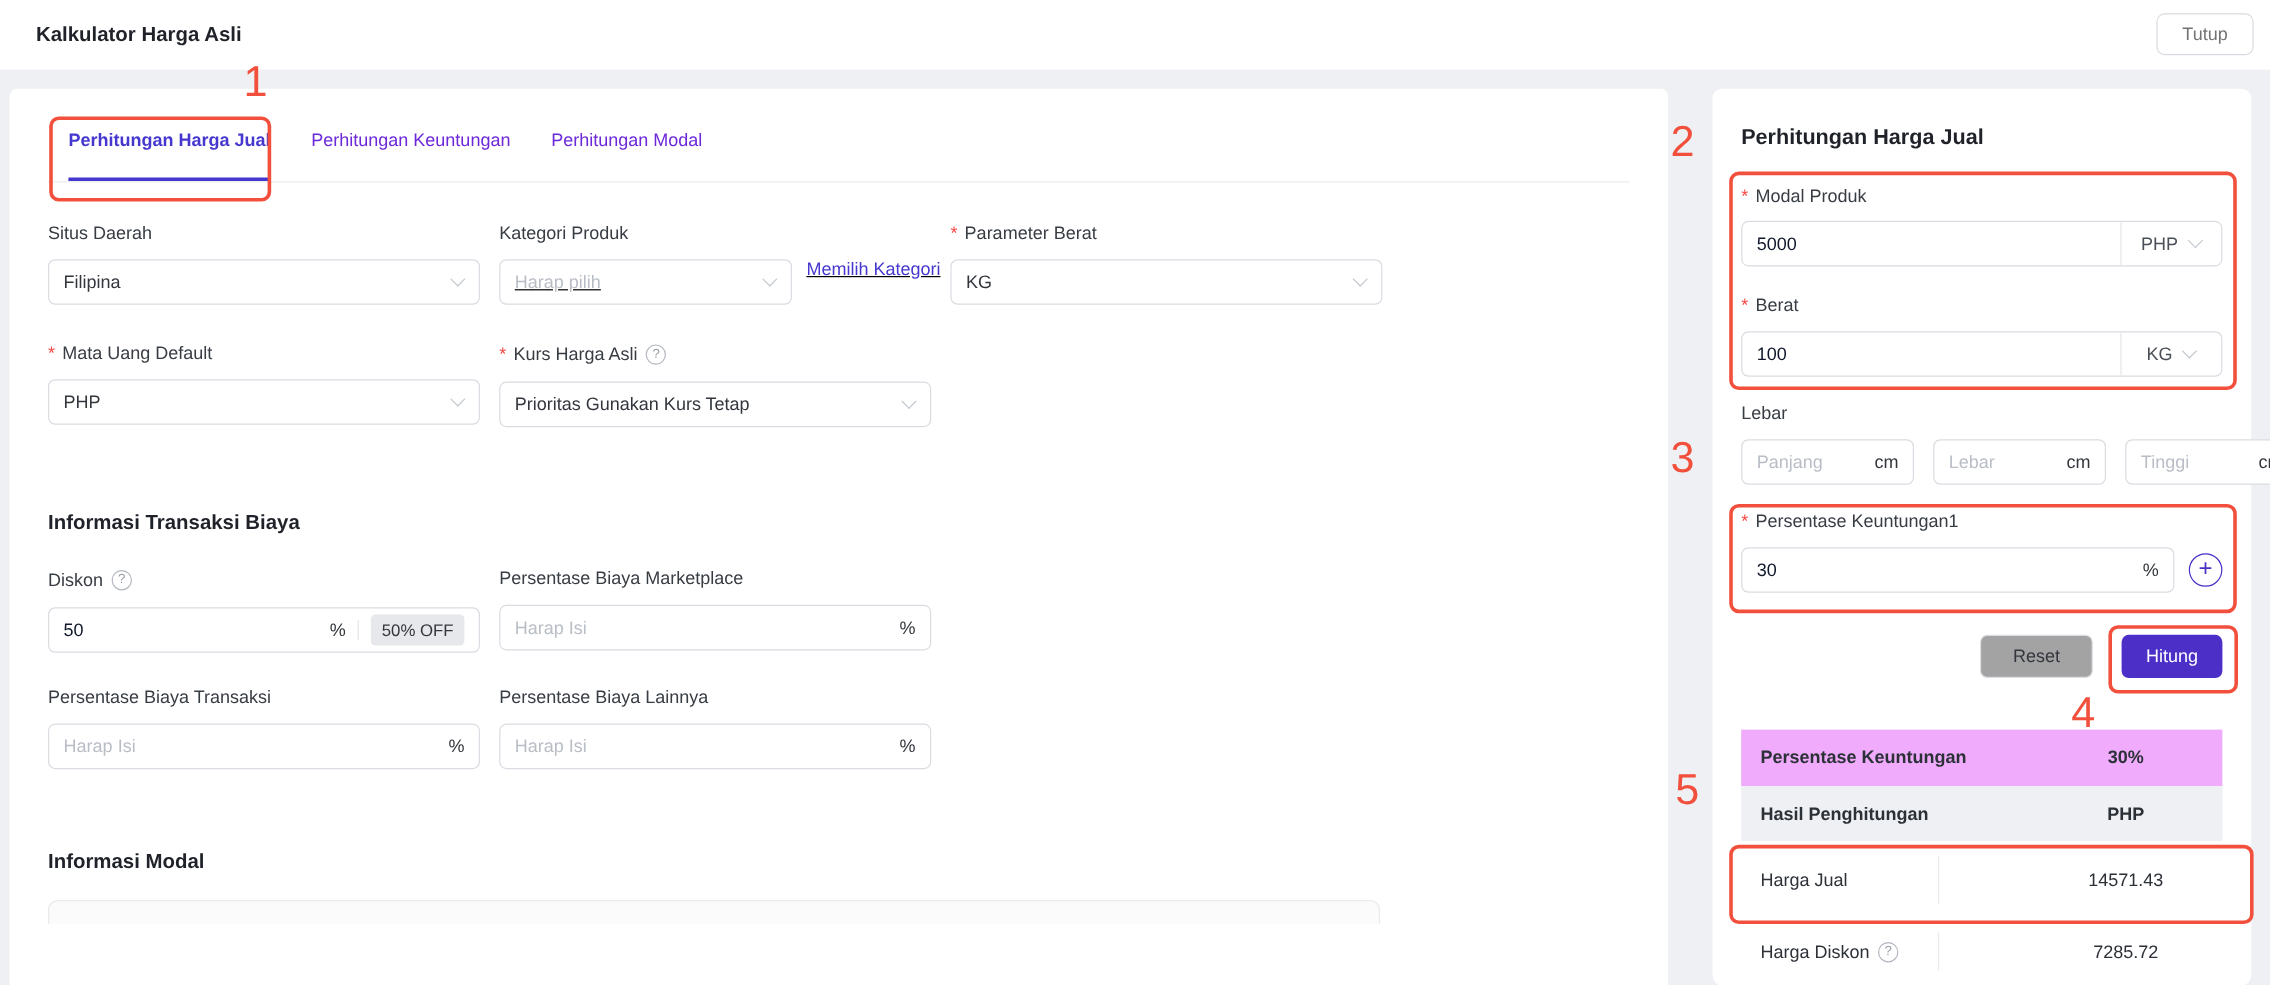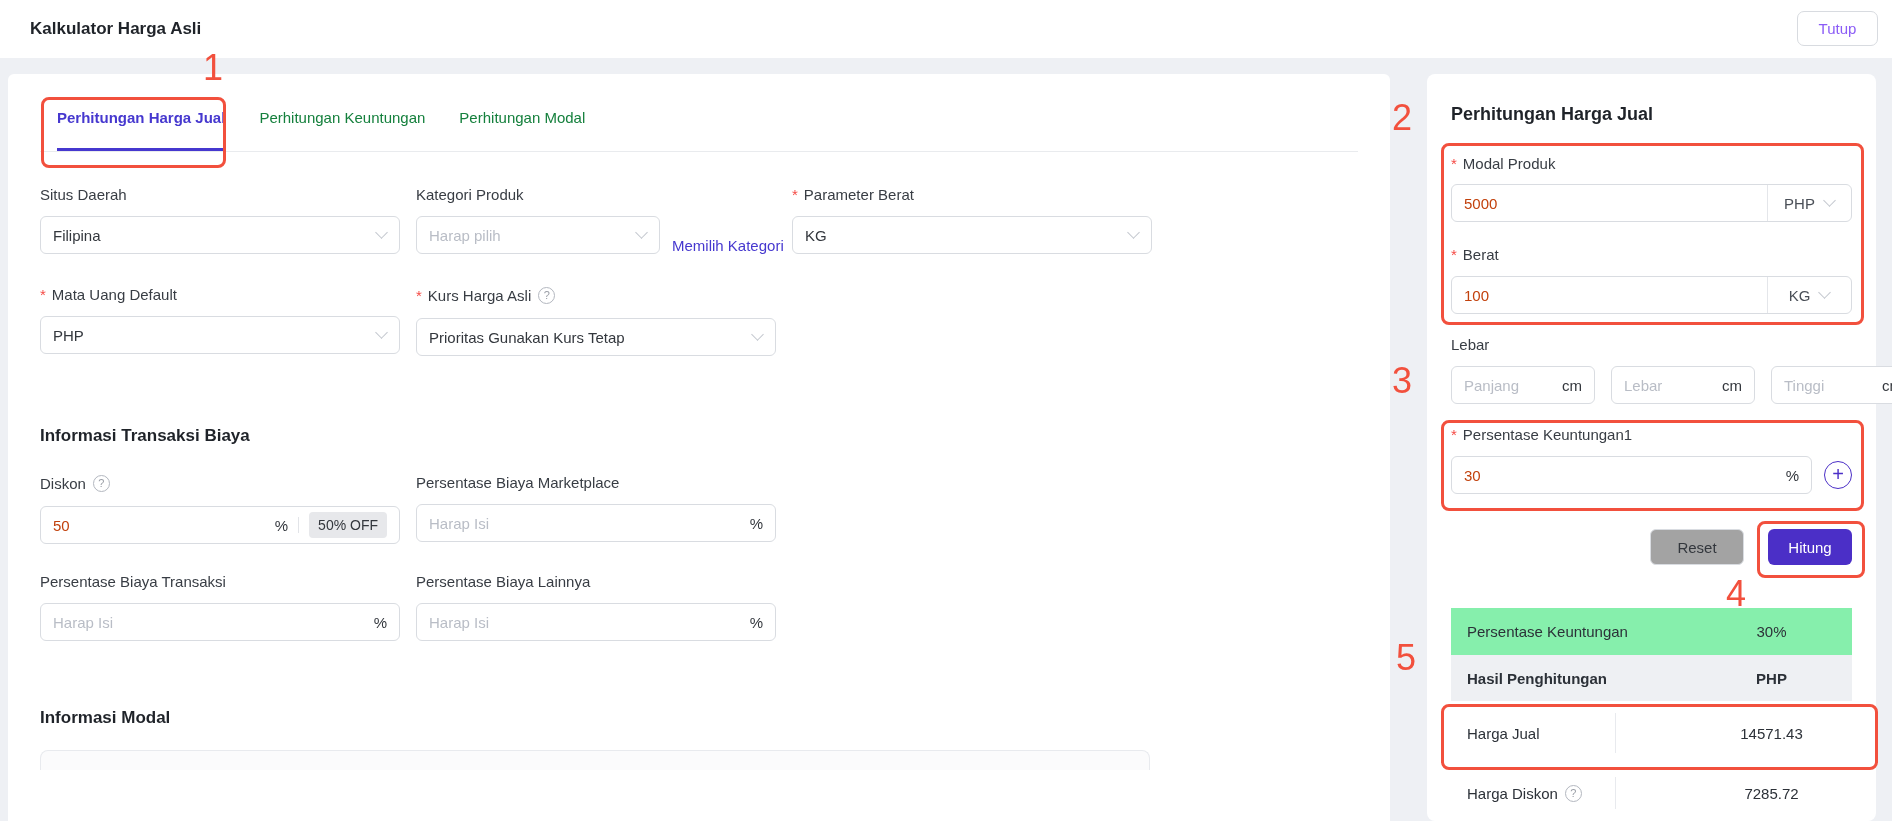--- a/index.html
+++ b/index.html
@@ -4,68 +4,68 @@
 <style>
   * { margin:0; padding:0; box-sizing:border-box; }
   html,body { width:1892px; height:821px; }
   body { font-family:"Liberation Sans", sans-serif; background:#eef0f4; overflow:hidden; }
   #stage { position:relative; width:1892px; height:821px; }
 
   
   .header { position:absolute; left:0; top:0; width:1892px; height:58px; background:#fff; }
   .header-title { position:absolute; left:30px; top:19px; font-size:17px; font-weight:700; color:#1f2329; }
   .close-btn { position:absolute; left:1797px; top:11px; width:81px; height:35px; background:#fff;
-    border:1px solid #d8dbe0; border-radius:7px; font-size:15px; color:#8b5cf6; display:flex;
+    border:1px solid #d8dbe0; border-radius:7px; font-size:15px; color:#737373; display:flex;
     align-items:center; justify-content:center; cursor:pointer; }
 
   
   .left-card { position:absolute; left:8px; top:74px; width:1382px; height:747px; background:#fff; border-radius:6px 6px 0 0; }
   .right-card { position:absolute; left:1427px; top:74px; width:449px; height:747px; background:#fff; border-radius:8px; }
 
   
   .tabs { display:flex; gap:34px; margin:0 32px; padding:34px 0 0 17px; border-bottom:1px solid #e9ebee; }
-  .tab { font-size:15px; color:#15803d; padding-bottom:24px; cursor:pointer; line-height:19px; }
+  .tab { font-size:15px; color:#6d28d9; padding-bottom:24px; cursor:pointer; line-height:19px; }
   .tab.active { color:#4638cf; font-weight:700; box-shadow: inset 0 -3px 0 #4638cf; }
 
   .content { padding:0 32px; }
   .section-title { font-size:17px; font-weight:700; color:#1f2329; }
   .st1 { margin-top:32px; }
   .st2 { margin-top:70px; }
   .st3 { margin-top:67px; }
 
   .grid3 { display:grid; grid-template-columns:360px 360px 360px; column-gap:16px; row-gap:33px; margin-top:35px; }
   .grid2 { display:grid; grid-template-columns:360px 360px; column-gap:16px; row-gap:30px; margin-top:29px; }
 
   .lbl { font-size:15px; color:#383d44; line-height:15px; margin-bottom:14px; display:flex; align-items:center; }
   .req::before { content:"*"; color:#f54a45; margin-right:6px; font-size:15px; }
   .help { display:inline-block; width:17px; height:17px; border-radius:50%; border:1px solid #b3b7bf;
     color:#9a9ea6; font-size:11px; line-height:15px; text-align:center; margin-left:7px; flex:none; }
   .help::before { content:"?"; }
 
   .control { height:38px; border:1px solid #d9dce1; border-radius:6px; background:#fff; display:flex;
     align-items:center; padding:0 12px; font-size:15px; color:#33373d; position:relative; }
-  input.raw { border:none; outline:none; flex:1; min-width:0; font:inherit; color:#c2410c; background:transparent; }
+  input.raw { border:none; outline:none; flex:1; min-width:0; font:inherit; color:#0f172a; background:transparent; }
   input.raw::placeholder { color:#b9bdc6; opacity:1; }
   .ph { color:#b9bdc6; }
   .chev { margin-left:auto; flex:none; width:10px; height:10px; }
   .chev::before { content:""; display:block; width:8px; height:8px; border-right:1.5px solid #c3c7ce;
     border-bottom:1.5px solid #c3c7ce; transform:rotate(45deg); margin-top:-2px; }
   .sfx { margin-left:auto; color:#33373d; }
 
   .clear-ic { margin-left:auto; width:16px; height:16px; border-radius:50%; background:#c9cdd4; color:#fff;
     font-size:12px; line-height:16px; text-align:center; cursor:pointer; flex:none; }
   .clear-ic::before { content:"×"; }
   .redact { position:absolute; left:-4px; top:-3px; width:182px; height:49px; background:#fafbfd; border-radius:3px; }
   .redact::after { content:""; position:absolute; left:16px; top:13px; width:98px; height:23px;
     background:linear-gradient(90deg,#e5e6e8 0%,#e5e6e8 27%,#c7cbd0 27%,#c7cbd0 80%,#c9cdd2 100%); }
 
   .vline { width:1px; height:16px; background:#e2e4e8; margin-left:10px; flex:none; }
   .badge { background:#e7e8eb; border-radius:4px; padding:5px 9px; font-size:14px; color:#33373d; margin-left:10px; flex:none; }
 
-  .fld-inline { display:flex; align-items:flex-end; gap:12px; }
+  .fld-inline { display:flex; align-items:flex-start; gap:12px;text-decoration:underline; }
   .link { font-size:15px; color:#4638cf; cursor:pointer; white-space:nowrap; }
 
   .bottom-box { margin-top:22px; height:20px; border:1px solid #e8eaee; background:#fbfbfc; border-radius:8px 8px 0 0; border-bottom:none; }
 
   
   .rp-title { position:absolute; left:24px; top:30px; font-size:18px; font-weight:700; color:#1f2329; }
   .rp .lbl { margin-bottom:0; }
   .abs { position:absolute; }
 
   .igroup { display:flex; height:38px; border:1px solid #d9dce1; border-radius:6px; background:#fff; overflow:hidden; }
@@ -83,21 +83,21 @@
   .plus-ic::before { content:"+"; }
 
   .btn { height:36px; border-radius:6px; font-size:15px; display:flex; align-items:center; justify-content:center; cursor:pointer; }
   .btn-reset { width:94px; background:#a3a3a3; border:1px solid #d9dce1; color:#33373d; }
   .btn-hitung { width:84px; background:#4b2fc7; border:none; color:#fff; font-weight:500; }
 
   .rtable { position:absolute; left:24px; top:534px; width:401px; }
   .trow { position:relative; display:flex; align-items:center; font-size:15px; color:#2c3138; }
   .trow .tl { padding-left:16px; display:flex; align-items:center; }
   .trow .tv { position:absolute; left:240px; right:0; text-align:center; }
-  .r1 { height:47px; background:#86efac; font-weight:400; }
+  .r1 { height:47px; background:#f0abfc; font-weight:700; }
   .r2 { height:46px; background:#eef0f3; font-weight:700; }
   .r3 { height:64px; background:#fff; }
   .r4 { height:56px; background:#fff; }
   .celldiv::after { content:""; position:absolute; left:164px; top:12px; bottom:12px; width:1px; background:#e8eaee; }
 
   
   .ann-box { position:absolute; border:3px solid #f2503d; border-radius:8px; pointer-events:none; }
   .ann-num { position:absolute; color:#f2503d; font-size:36px; line-height:1; pointer-events:none; }
 </style>
 </head>

